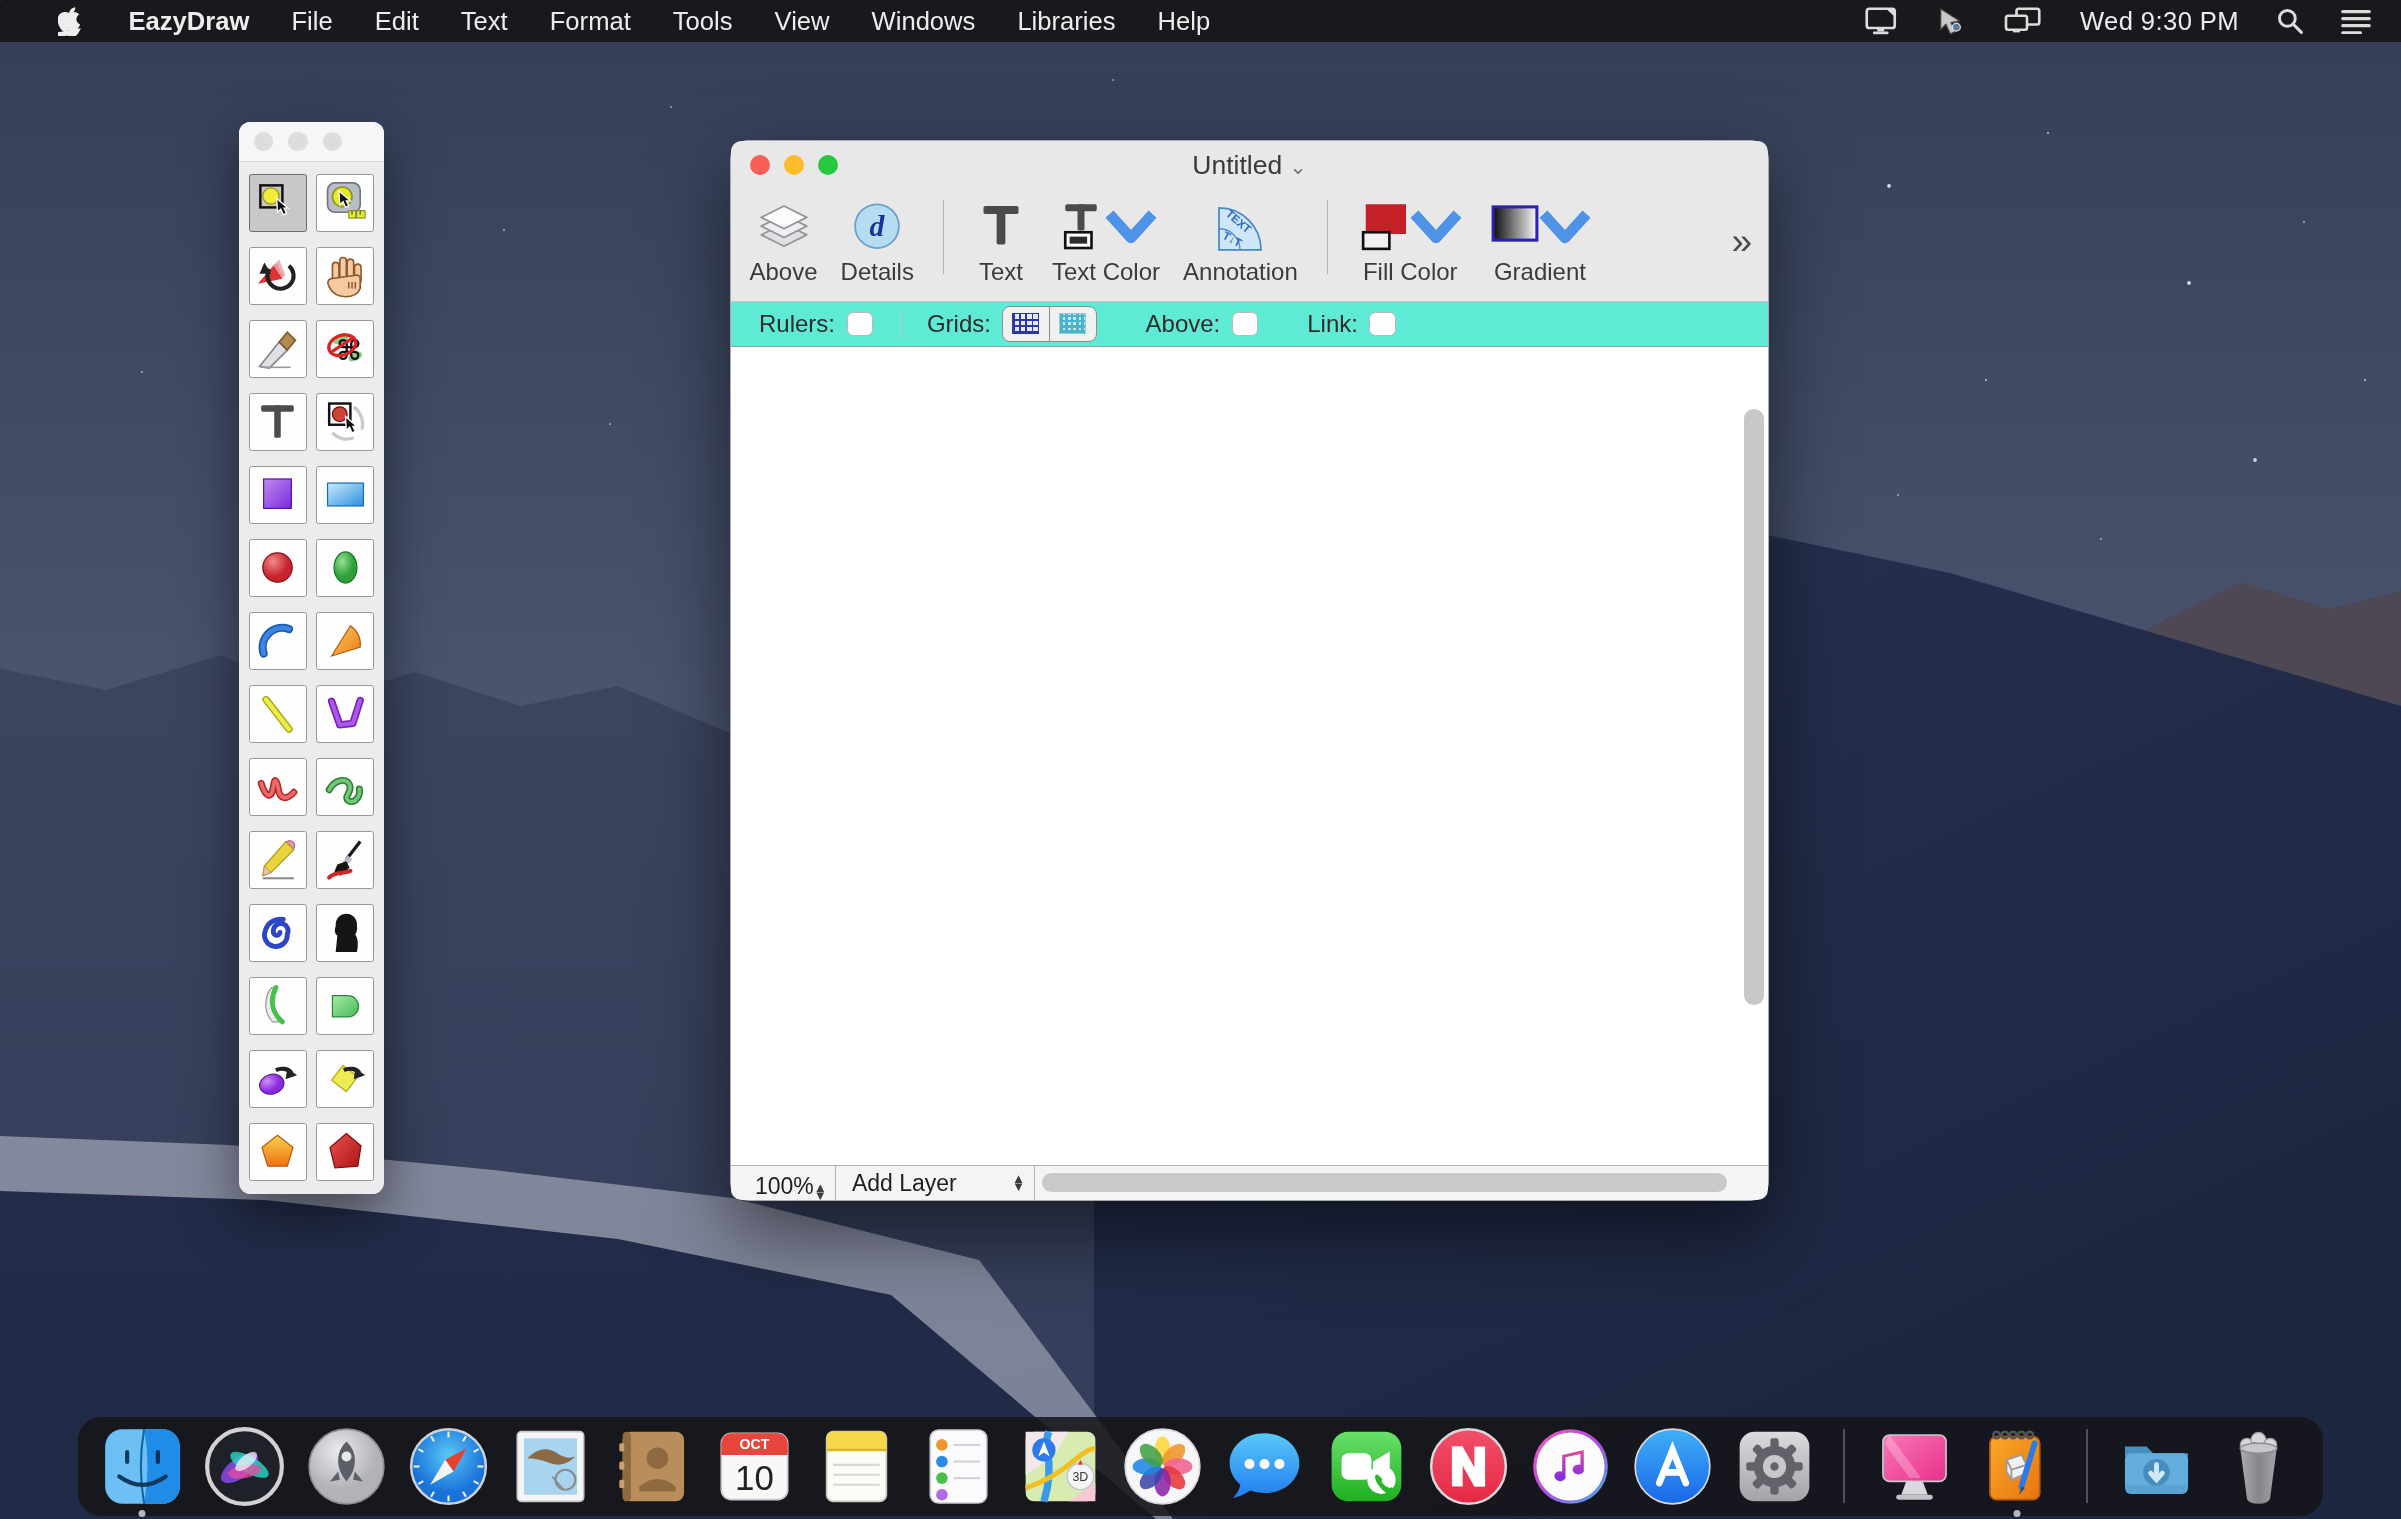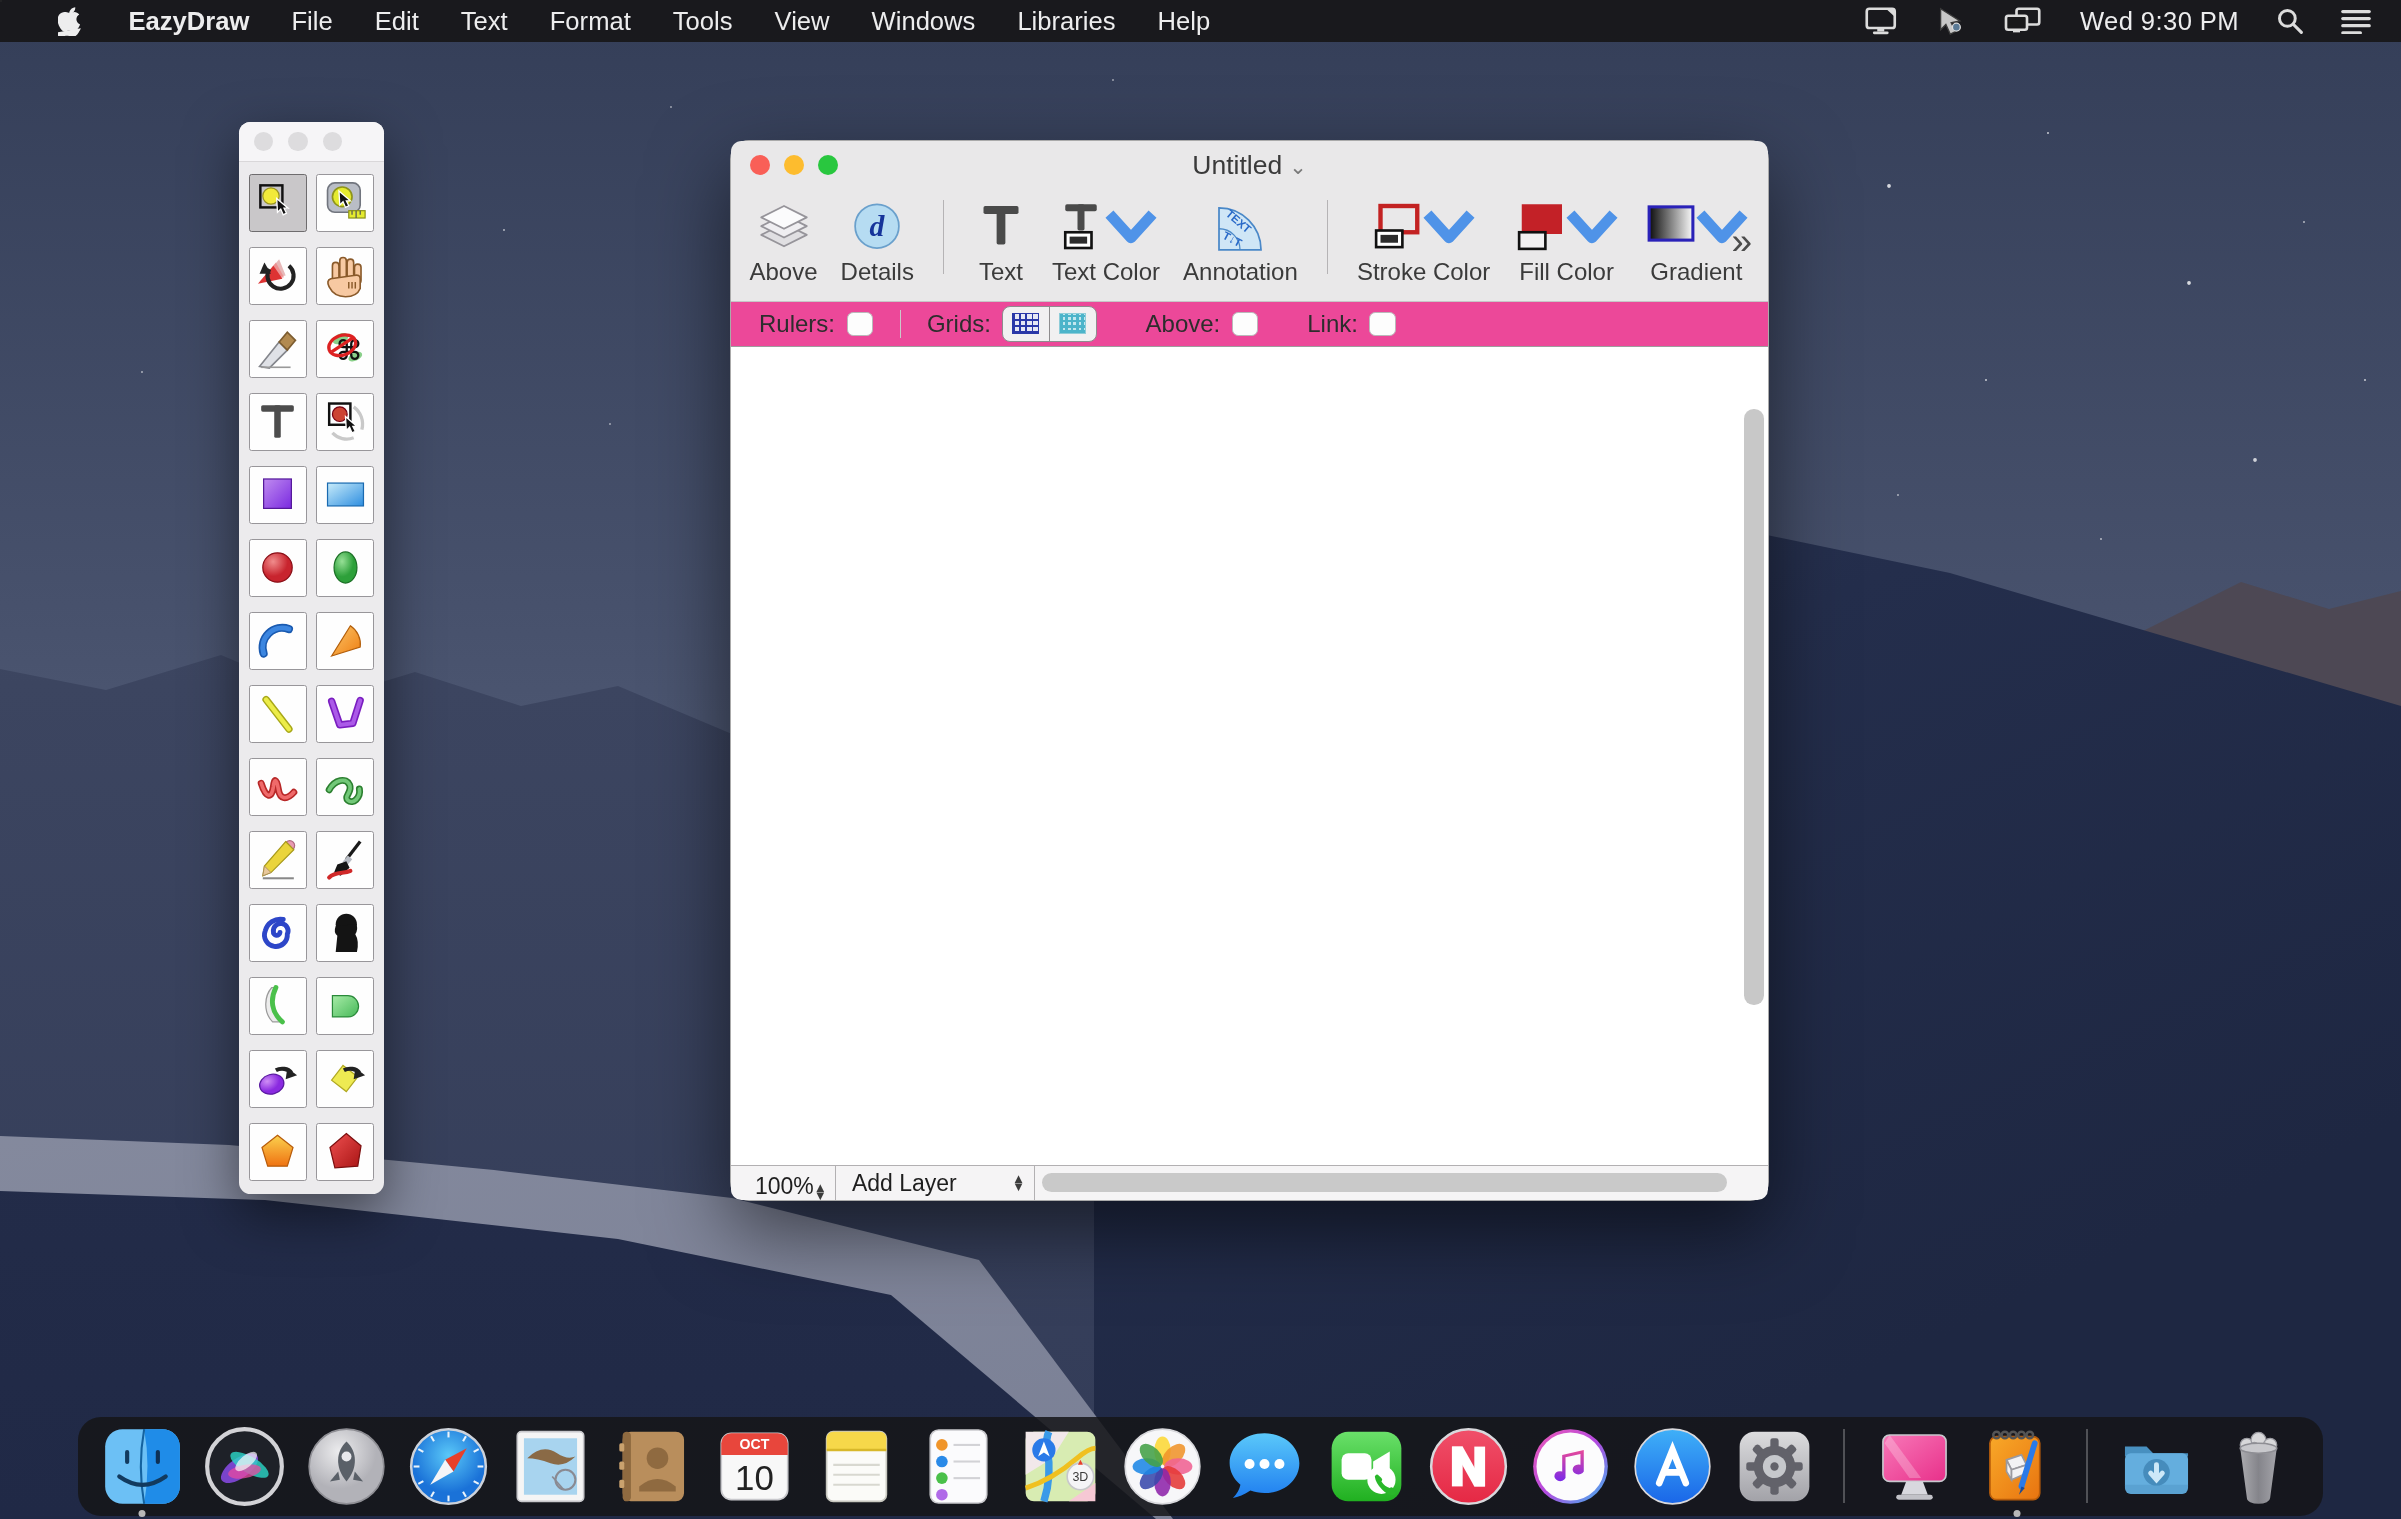--- a/index.html
+++ b/index.html
@@ -70,21 +70,21 @@
   .wtitle{position:absolute;left:0;right:0;text-align:center;font-size:26.5px;color:#3a3a3a;}
   .wtitle .chev{font-size:21px;color:#7a7a7a;margin-left:7px;}
   .toolbar{height:108px;background:#e9e8e9;border-bottom:0.9px solid #c7c5c7;display:flex;align-items:flex-start;
     padding:3.5px 0 0 7px;position:relative;}
   .tb-item{display:flex;flex-direction:column;align-items:center;padding:0 11.5px;}
   .tb-icon{height:62px;display:flex;align-items:flex-end;justify-content:center;}
   .tb-icon svg{width:56px;height:56px;}
   .tb-label{font-size:24px;color:#3b3b3b;margin-top:3.5px;white-space:nowrap;}
   .tb-sep{width:0.9px;height:74px;background:#b5b3b5;margin:7px 17.6px 0 17.6px;}
   .tb-overflow{position:absolute;right:16px;top:34px;font-size:37px;color:#4c4c4c;line-height:1;}
-  .optionsbar{height:44px;background:#ec4899;border-bottom:0.9px solid #9e9c9e;display:flex;align-items:center;
+  .optionsbar{height:44px;background:#5eead4;border-bottom:0.9px solid #9e9c9e;display:flex;align-items:center;
     font-size:24px;color:#2d2d2d;padding-left:28px;}
   .checkbox{width:26.5px;height:24px;border:1.8px solid #bab8ba;border-radius:6.2px;background:#fdfdfd;
     box-sizing:border-box;margin-left:11.5px;}
   .opt-sep{width:0.9px;height:28px;background:#cac8ca;margin:0 26.5px;}
   .opt-gap{width:49px;}
   .seg{display:flex;border:1.8px solid #8e8c8e;border-radius:8px;overflow:hidden;margin-left:10.6px;background:#f1f0f1;}
   .seg-btn{width:46px;height:34px;display:flex;align-items:center;justify-content:center;}
   .seg-btn + .seg-btn{border-left:1.8px solid #8e8c8e;}
   .grid-blue{width:26.5px;height:21px;background-color:#e6e8f4;border:1.8px solid #2a38a8;box-sizing:border-box;
     background-image:repeating-linear-gradient(0deg,#2a38a8 0 1.8px,transparent 1.8px 6.2px),
@@ -517,33 +517,20 @@
               <text x="30" y="30" font-size="13" font-weight="bold" fill="#2a6ac8" text-anchor="middle" transform="rotate(40 30 26)" font-family="Liberation Sans,sans-serif">TEXT</text>
               <text x="22" y="50" font-size="13" font-weight="bold" fill="#2a6ac8" text-anchor="middle" transform="rotate(28 22 48)" font-family="Liberation Sans,sans-serif">T↓T</text>
             </svg>
           </div>
           <div class="tb-label">Annotation</div>
         </div>
         <div class="tb-sep"></div>
         <div class="tb-item">
           <div class="tb-icon">
             <svg viewBox="0 0 64 64">
-              <rect x="12" y="8" width="42" height="30" fill="none" stroke="#c32222" stroke-width="5"></rect>
-              <rect x="7" y="36" width="30" height="19" fill="#fff" stroke="#111" stroke-width="3"></rect>
-              <rect x="12" y="41" width="20" height="9" fill="#2c2c2c"></rect>
-            </svg>
-            <svg width="23" height="17.6" viewBox="0 0 26 20" style="margin-left:-5.3px;align-self:flex-end">
-              <polyline points="3,4 13,15 23,4" fill="none" stroke="#4f93e8" stroke-width="5" stroke-linejoin="round"></polyline>
-            </svg>
-          </div>
-          <div class="tb-label">Stroke Color</div>
-        </div>
-        <div class="tb-item">
-          <div class="tb-icon">
-            <svg viewBox="0 0 64 64">
               <rect x="10" y="6" width="46" height="34" fill="#c32127"></rect>
               <rect x="7" y="38" width="30" height="19" fill="#f2f1f2" stroke="#111" stroke-width="3"></rect>
             </svg>
             <svg width="23" height="17.6" viewBox="0 0 26 20" style="margin-left:-5.3px;align-self:flex-end">
               <polyline points="3,4 13,15 23,4" fill="none" stroke="#4f93e8" stroke-width="5" stroke-linejoin="round"></polyline>
             </svg>
           </div>
           <div class="tb-label">Fill Color</div>
         </div>
         <div class="tb-item">

